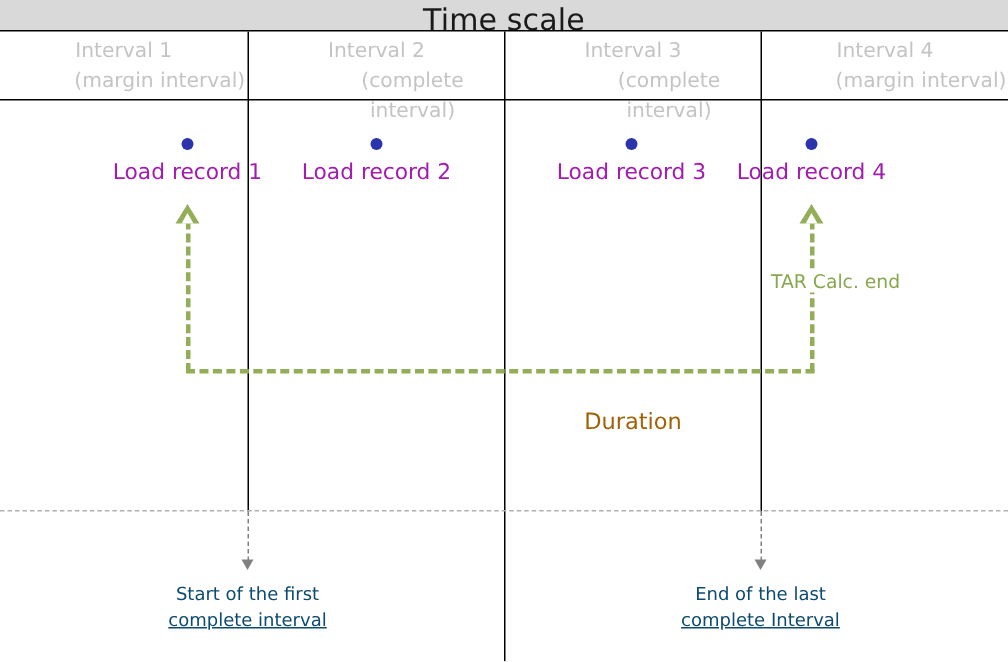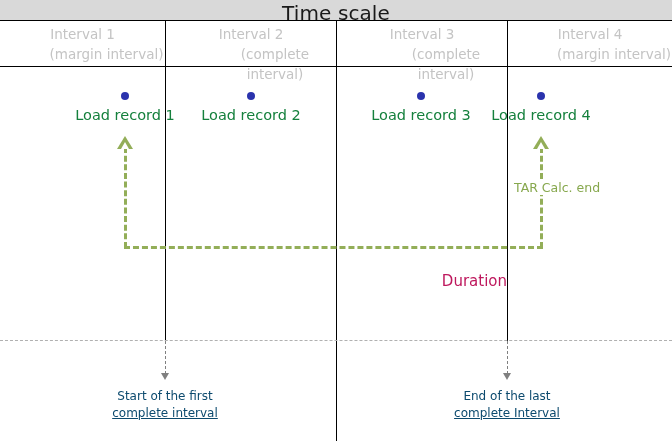--- a/index.html
+++ b/index.html
@@ -92,21 +92,21 @@
     height: 8px;
     border-radius: 50%;
     background: #2b33ad;
   }
   .record .rlabel {
     position: absolute;
     left: 0;
     top: 15px;
     width: 100%;
     font-size: 14.5px;
-    color: #15803d;
+    color: #a21caf;
     white-space: nowrap;
   }
 
   
   .g-vline {
     position: absolute;
     width: 0;
     border-left: 3px dashed #93ae58;
   }
   .g-hline {
@@ -134,23 +134,23 @@
     position: absolute;
     font-size: 12.5px;
     color: #87a84e;
     background: #ffffff;
     padding: 0 3px;
     white-space: nowrap;
   }
   .duration-text {
     position: absolute;
     font-size: 15px;
-    color: #be185d;
-    white-space: nowrap;
-    text-align: right;
+    color: #a16207;
+    white-space: nowrap;
+    text-align: center;
   }
 
   
   .dotted-sep {
     position: absolute;
     left: 0;
     top: 340px;
     width: 672px;
     height: 0;
     border-top: 1px dashed #b0b0b0;

